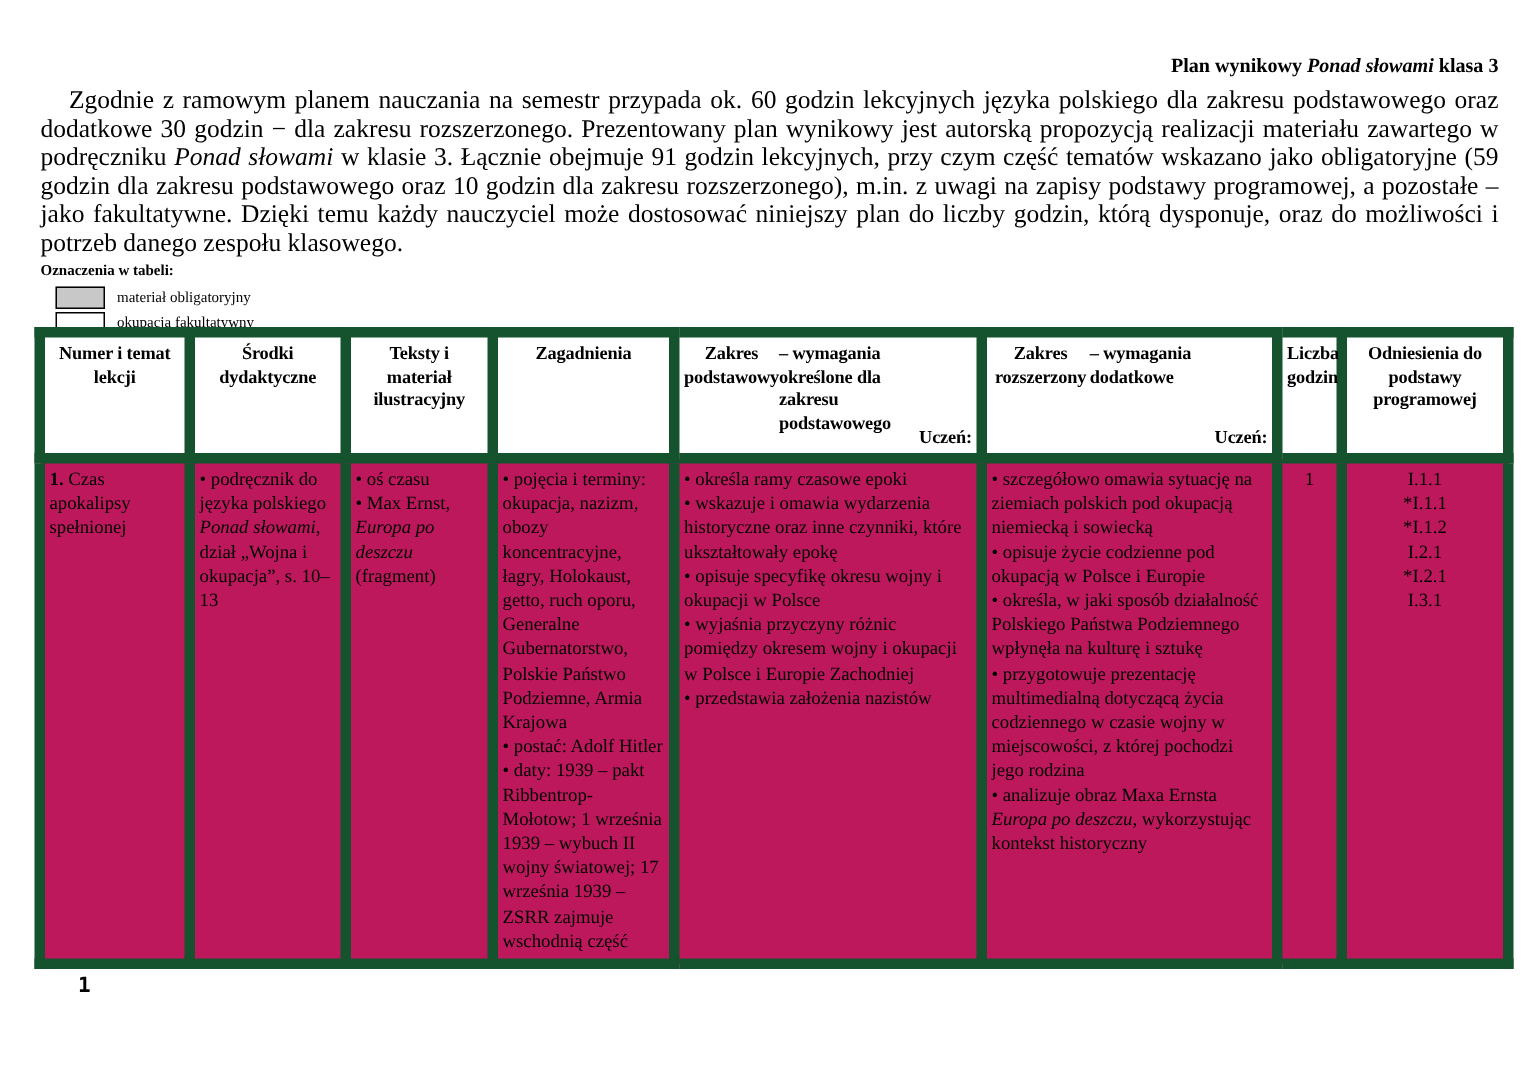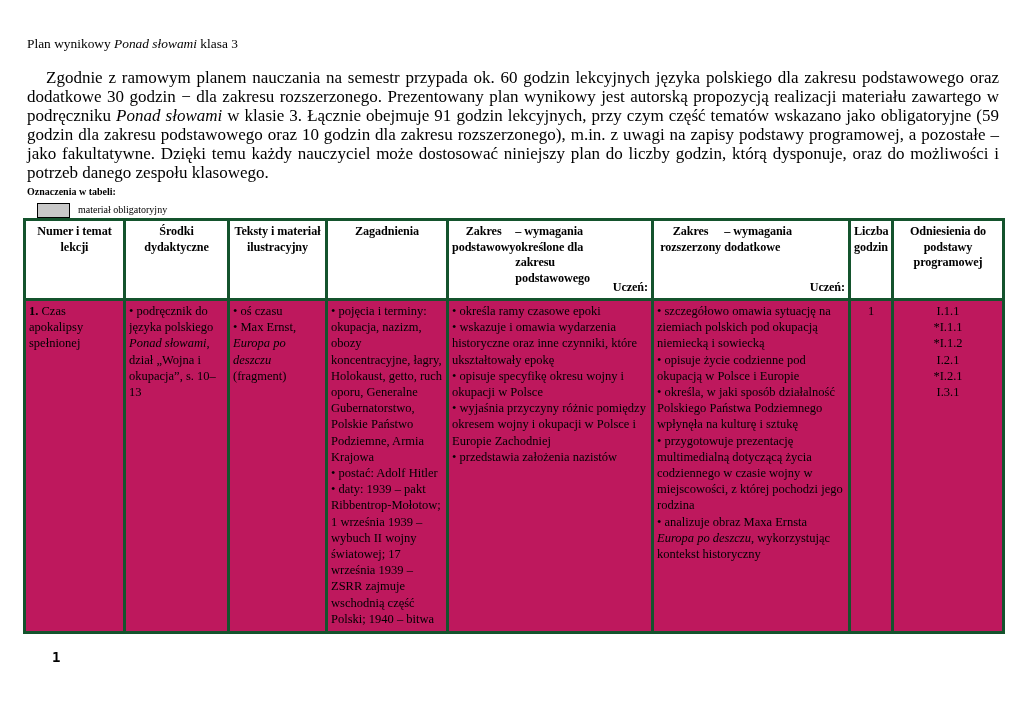--- a/index.html
+++ b/index.html
@@ -5,38 +5,38 @@
   html,body{margin:0;padding:0;background:#fff;}
   .page{
     position:relative;
     width:1024px;height:725px;
     background:#ffffff;
     overflow:hidden;
     font-family:"Liberation Serif", serif;
     color:#000;
   }
   .content{position:absolute;left:27px;top:36px;width:972px;}
-  .doc-title{text-align:left;font-weight:normal;font-size:13.4px;margin-bottom:16px;}
+  .doc-title{text-align:right;font-weight:bold;font-size:13.4px;margin-bottom:5px;}
   .intro{font-size:17px;line-height:19px;text-align:justify;}
   .intro .rich-par{text-indent:19px;}
   .legend{font-size:10px;line-height:19px;}
   .legend-heading{font-weight:bold;}
   .legend-row{height:17px;line-height:17px;}
   .legend-box{
     display:inline-block;width:31px;height:13px;
     border:1px solid #000;vertical-align:middle;
     margin-left:10px;margin-right:8px;background:#fff;
   }
   table.plan{
     position:absolute;left:23px;top:218px;
     width:979px;border-collapse:collapse;table-layout:fixed;
     background:#fff;
   }
   table.plan th, table.plan td{
-    border:3px solid #14532d;
+    border:7px solid #14532d;
     vertical-align:top;
     font-size:12.5px;
   }
   table.plan th{
     font-weight:bold;text-align:center;
     padding:3px 3px;font-size:12.2px;line-height:15.5px;letter-spacing:-0.1px;
   }
   .th-flex{display:flex;height:71px;text-align:center;}
   .th-sub{text-align:left;}
   .th-student{margin-top:auto;text-align:center;}

